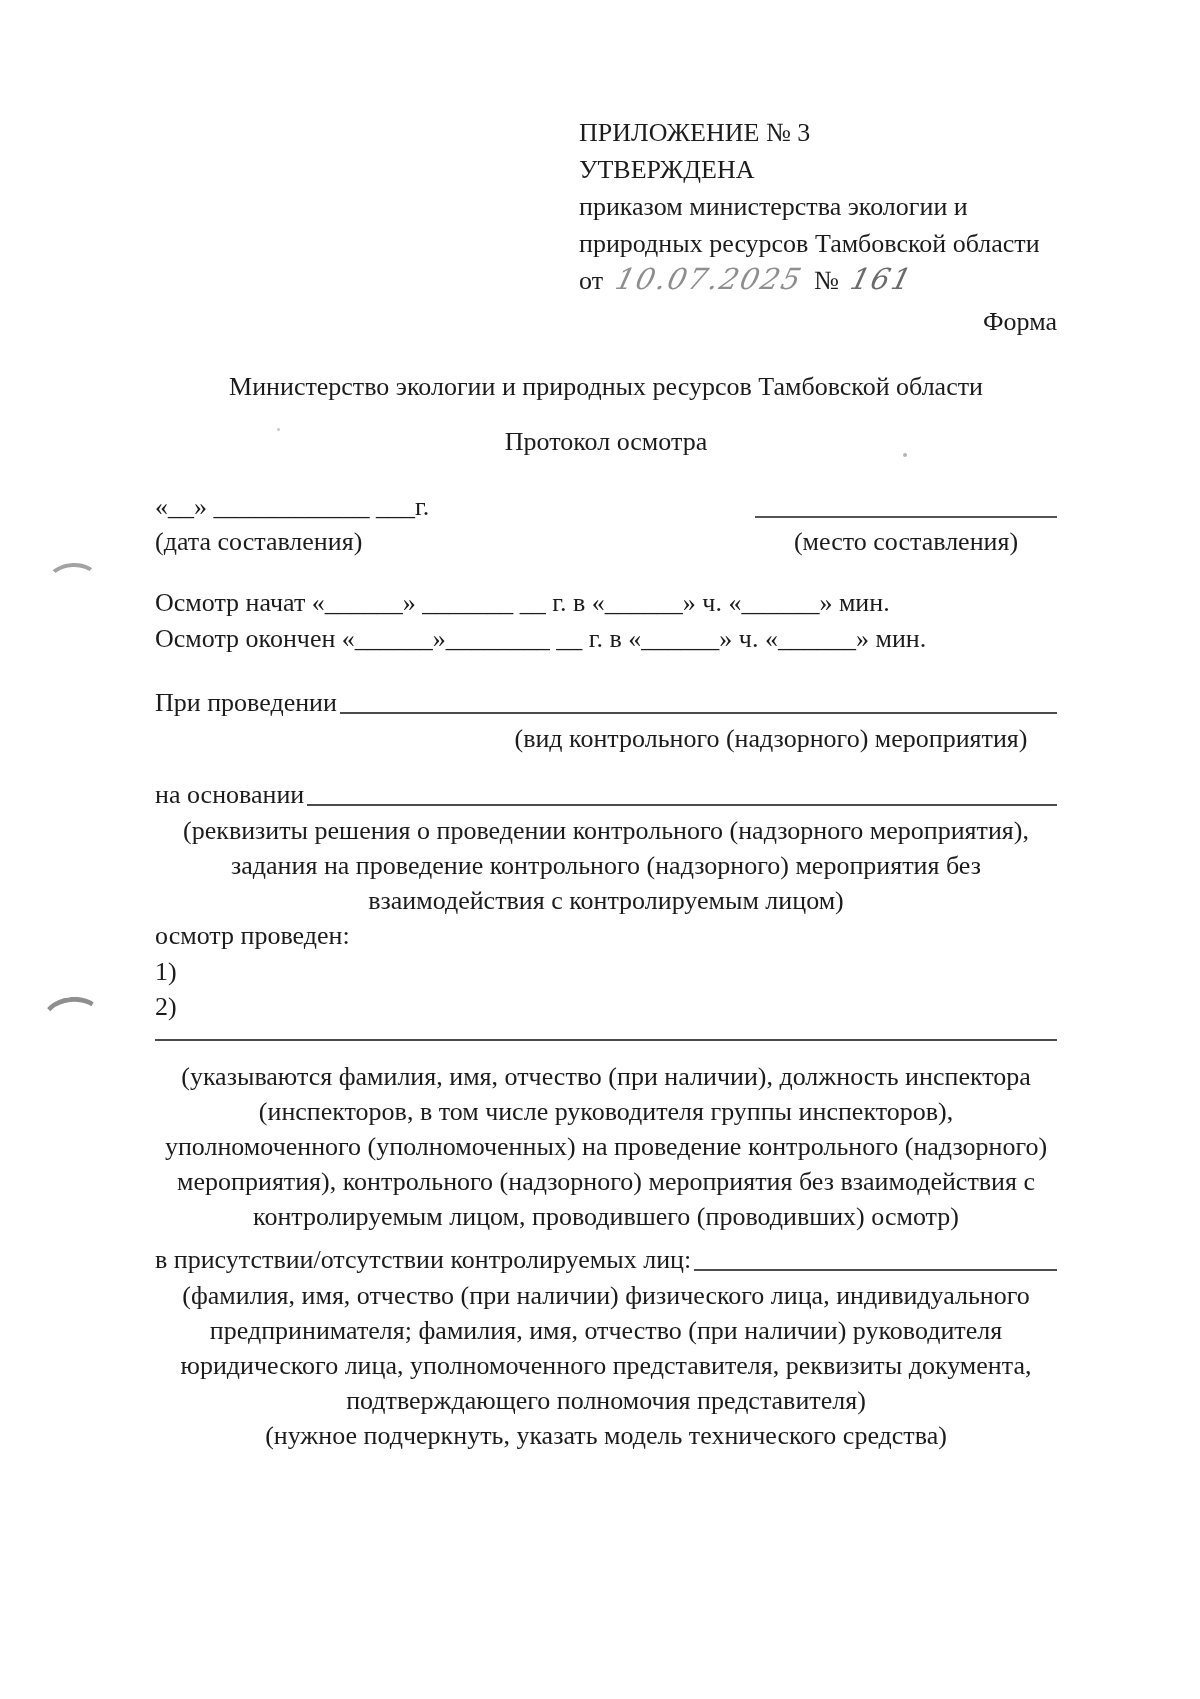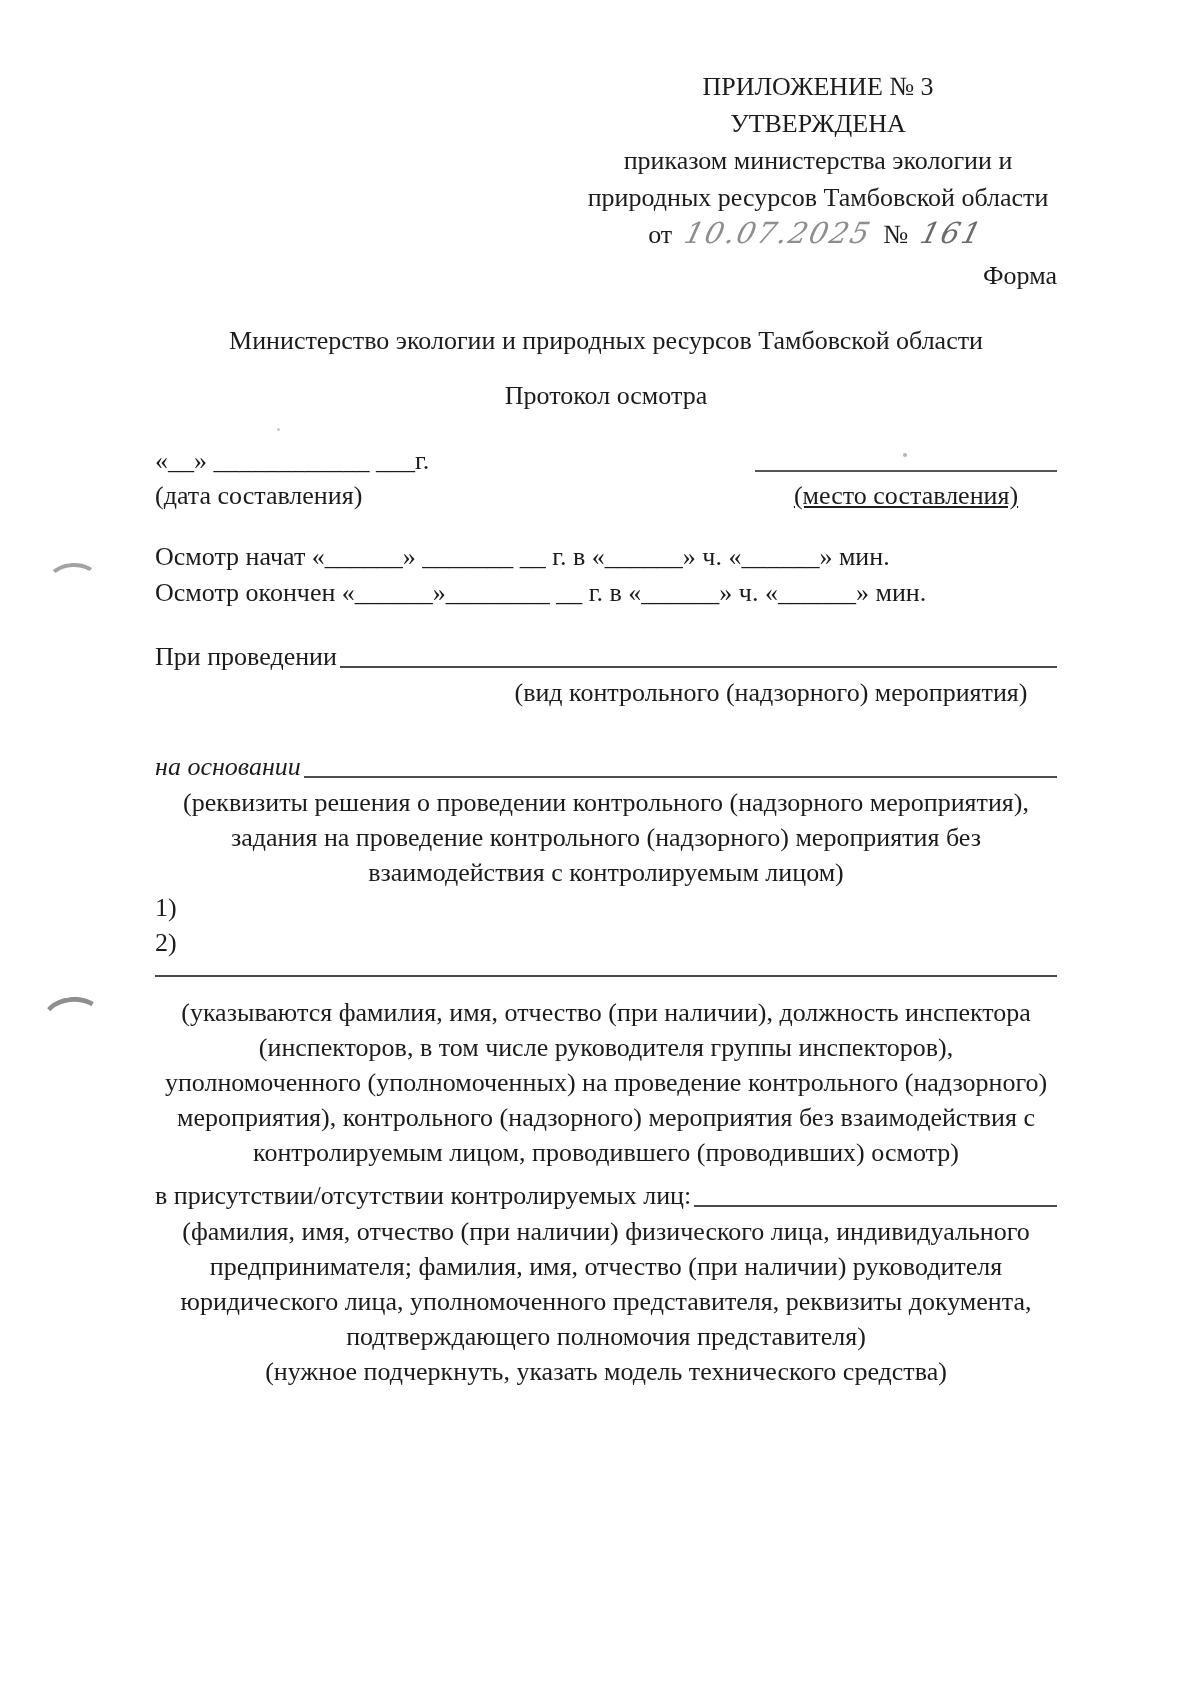--- a/index.html
+++ b/index.html
@@ -12,24 +12,23 @@
     position: relative;
     overflow: hidden;
   }
   .content {
     position: absolute;
     left: 155px; top: 0;
     width: 902px;
   }
   
   .hdr {
-    margin-top: 68px;
+    margin-top: 114px;
     margin-left: auto;
     width: 478px;
-    text-align: center;
     line-height: 37px;
   }
   .hw {
     display: inline-block;
     font-family: "DejaVu Serif", serif;
     font-style: italic;
     transform: skewX(-14deg);
     color: #8e8e8e;
     font-size: 29px;
     letter-spacing: 2px;
@@ -38,32 +37,32 @@
   }
   .hw.dark { color: #6b6b6b; }
   .form-label { text-align: right; margin-top: 4px; line-height: 37px; }
   .ministry   { text-align: center; margin-top: 28px; line-height: 37px; }
   .doc-title  { text-align: center; margin-top: 18px; line-height: 37px; }
 
   
   .date-row { display: flex; justify-content: space-between; margin-top: 28px; line-height: 37px; }
   .place-line { width: 302px; border-bottom: 2px solid #555555; margin-bottom: 7px; align-self: flex-end; }
   .caption-row { display: flex; justify-content: space-between; line-height: 34px; gap: 28px; }
-  .place-caption { width: 302px; text-align: center; text-decoration: underline; }
+  .place-caption { width: 302px; text-align: center; }
 
   .line36 { line-height: 36px; }
   .started  { margin-top: 26px; }
   .row { display: flex; align-items: flex-end; line-height: 36px; }
   .fill { flex: 1 1 auto; border-bottom: 2px solid #4c4c4c; margin-bottom: 7px; margin-left: 3px; }
   .suffix { flex: 0 0 auto; }
 
   .conduct-row { margin-top: 28px; }
   .vid-caption { margin-left: 330px; text-align: center; line-height: 35px; }
 
-  .basis-row { margin-top: 39px; font-style: italic; }
+  .basis-row { margin-top: 21px; }
   .center35 { text-align: center; line-height: 35px; }
 
   .rule { border-bottom: 2px solid #4a4a4a; margin-top: 15px; }
   .after-rule { margin-top: 18px; }
 
   .presence-row { margin-top: 8px; }
   .media-row { margin-top: 12px; }
 
   
   .arc {
@@ -119,20 +118,21 @@
   <div class="vid-caption">(вид контрольного (надзорного) мероприятия)</div>
 
   <div class="row basis-row">
     <span>на основании</span>
     <span class="fill"></span>
   </div>
   <div class="center35">(реквизиты решения о проведении контрольного (надзорного мероприятия),</div>
   <div class="center35">задания на проведение контрольного (надзорного) мероприятия без</div>
   <div class="center35">взаимодействия с контролируемым лицом)</div>
 
+  <div class="line36">осмотр проведен:</div>
   <div class="center35" style="text-align:left">1)</div>
   <div class="center35" style="text-align:left">2)</div>
   <div class="rule"></div>
   <div class="after-rule">
     <div class="center35">(указываются фамилия, имя, отчество (при наличии), должность инспектора</div>
     <div class="center35">(инспекторов, в том числе руководителя группы инспекторов),</div>
     <div class="center35">уполномоченного (уполномоченных) на проведение контрольного (надзорного)</div>
     <div class="center35">мероприятия), контрольного (надзорного) мероприятия без взаимодействия с</div>
     <div class="center35">контролируемым лицом, проводившего (проводивших) осмотр)</div>
   </div>

